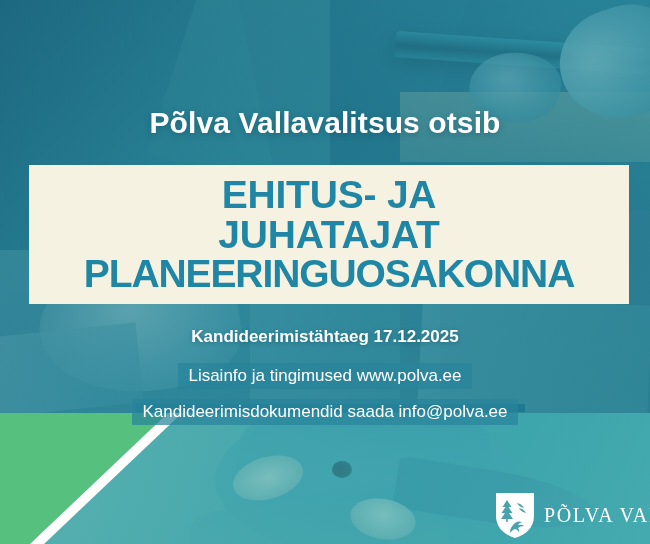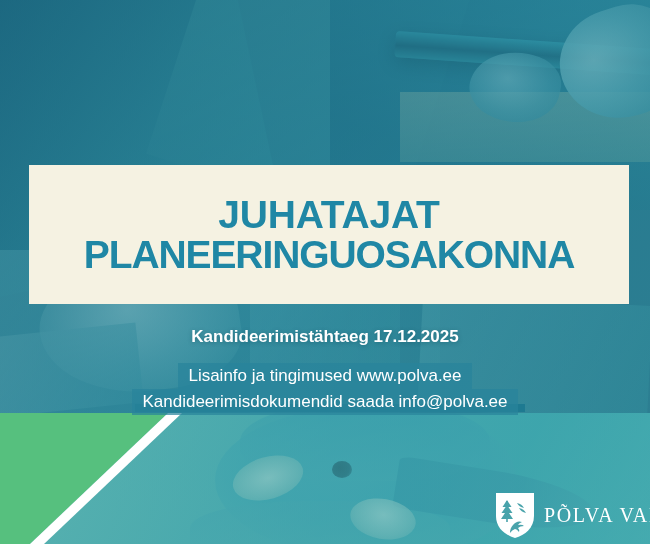--- a/index.html
+++ b/index.html
@@ -254,21 +254,21 @@
   .info-line {
     display: inline-block;
     background: rgba(40,132,155,.72);
     color: #ffffff;
     font-size: 17px;
     line-height: 23px;
     padding: 1px 10px 2px 10px;
     white-space: nowrap;
   }
   .info-row { line-height: 0; }
-  .info-row + .info-row { margin-top: 0; }
+  .info-row + .info-row { margin-top: 10px; }
 
   
   .logo {
     position: absolute;
     left: 495px; top: 492px;
     display: flex;
     align-items: center;
     gap: 9px;
   }
   .logo-shield { width: 40px; height: 47px; display: block; }
@@ -310,23 +310,25 @@
     <div class="bp-layer bp-cheek"></div>
     <div class="bp-layer bp-beak"></div>
     <div class="bp-layer bp-throat"></div>
     <div class="bp-layer bp-eye"></div>
     <div class="bp-layer bp-veil"></div>
   </div>
 
   <div class="green-wedge"></div>
   <div class="white-stripe"></div>
 
+  <div class="kicker">Põlva Vallavalitsus otsib</div>
 
   <div class="banner">
     <div class="headline">
+      <span class="hl-line hl-1">EHITUS- JA</span>
       <span class="hl-line hl-3">JUHATAJAT</span>
       <span class="hl-line hl-2">PLANEERINGUOSAKONNA</span>
     </div>
   </div>
 
   <div class="deadline">Kandideerimistähtaeg  17.12.2025</div>
 
   <div class="info">
     <div class="info-row">
       <span class="info-line">Lisainfo ja tingimused www.polva.ee</span>

